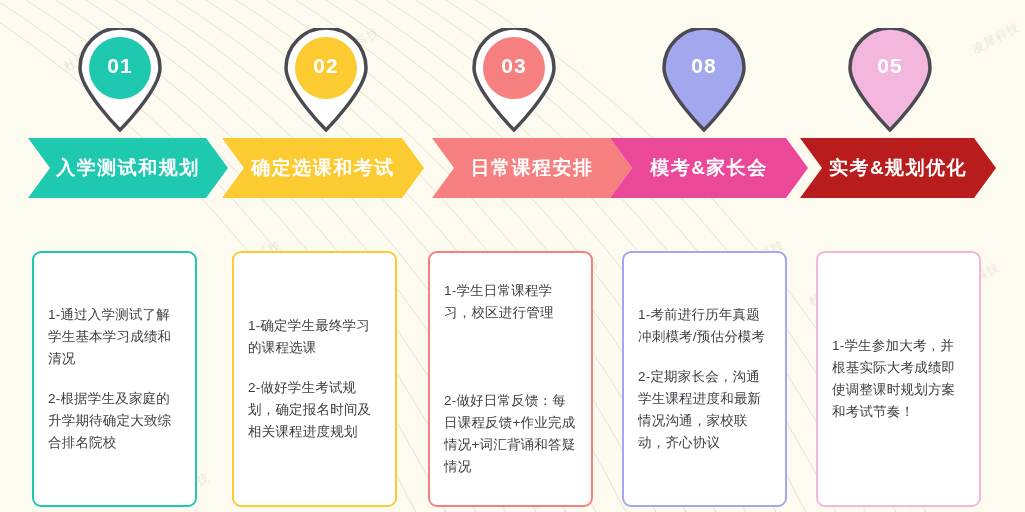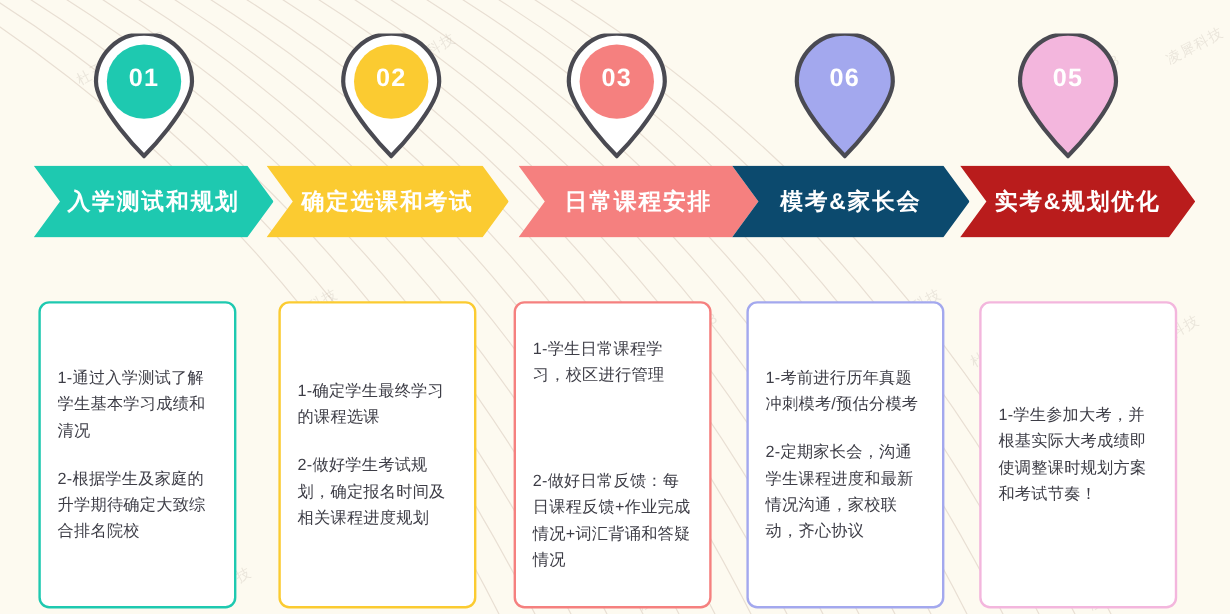--- a/index.html
+++ b/index.html
@@ -201,41 +201,41 @@
         <svg viewBox="0 0 96 104">
           <path d="M48 102 C48 102 8 62 8 40 A40 40 0 1 1 88 40 C88 62 48 102 48 102 Z" fill="#ffffff" stroke="#4a4a52" stroke-width="3.5"></path>
           <circle cx="48" cy="40" r="31" fill="#f5807f"></circle>
         </svg>
         <div class="pin-number">03</div>
       </div>
       <div class="pin" style="left: 656px;">
         <svg viewBox="0 0 96 104">
           <path d="M48 102 C48 102 8 62 8 40 A40 40 0 1 1 88 40 C88 62 48 102 48 102 Z" fill="#a3a8ee" stroke="#4a4a52" stroke-width="3.5"></path>
         </svg>
-        <div class="pin-number">06</div>
+        <div class="pin-number">08</div>
       </div>
       <div class="pin" style="left: 842px;">
         <svg viewBox="0 0 96 104">
           <path d="M48 102 C48 102 8 62 8 40 A40 40 0 1 1 88 40 C88 62 48 102 48 102 Z" fill="#f3b6dd" stroke="#4a4a52" stroke-width="3.5"></path>
         </svg>
         <div class="pin-number">05</div>
       </div>
     </div>
 
   <div id="banners-row">
       <div class="banner" style="left: 28px; width: 200px; background: rgb(30, 201, 176); clip-path: polygon(0px 0px, calc(100% - 22px) 0px, 100% 50%, calc(100% - 22px) 100%, 0px 100%, 22px 50%);">
         <span class="banner-label">入学测试和规划</span>
       </div>
       <div class="banner" style="left: 222px; width: 202px; background: rgb(251, 203, 49); clip-path: polygon(0px 0px, calc(100% - 22px) 0px, 100% 50%, calc(100% - 22px) 100%, 0px 100%, 22px 50%);">
         <span class="banner-label">确定选课和考试</span>
       </div>
       <div class="banner" style="left: 432px; width: 200px; background: rgb(245, 128, 127); clip-path: polygon(0px 0px, calc(100% - 22px) 0px, 100% 50%, calc(100% - 22px) 100%, 0px 100%, 22px 50%);">
         <span class="banner-label">日常课程安排</span>
       </div>
-      <div class="banner" style="left: 610px; width: 198px; background: #0c4a6e; clip-path: polygon(0px 0px, calc(100% - 22px) 0px, 100% 50%, calc(100% - 22px) 100%, 0px 100%, 22px 50%);">
+      <div class="banner" style="left: 610px; width: 198px; background: #ec4899; clip-path: polygon(0px 0px, calc(100% - 22px) 0px, 100% 50%, calc(100% - 22px) 100%, 0px 100%, 22px 50%);">
         <span class="banner-label">模考&amp;家长会</span>
       </div>
       <div class="banner" style="left: 800px; width: 196px; background: #b91c1c; clip-path: polygon(0px 0px, calc(100% - 22px) 0px, 100% 50%, calc(100% - 22px) 100%, 0px 100%, 22px 50%);">
         <span class="banner-label">实考&amp;规划优化</span>
       </div>
     </div>
 
   <div id="cards-row">
       <div class="card" style="left: 32px; border-color: rgb(30, 201, 176);">
         <p class="card-para">1-通过入学测试了解学生基本学习成绩和清况</p>

